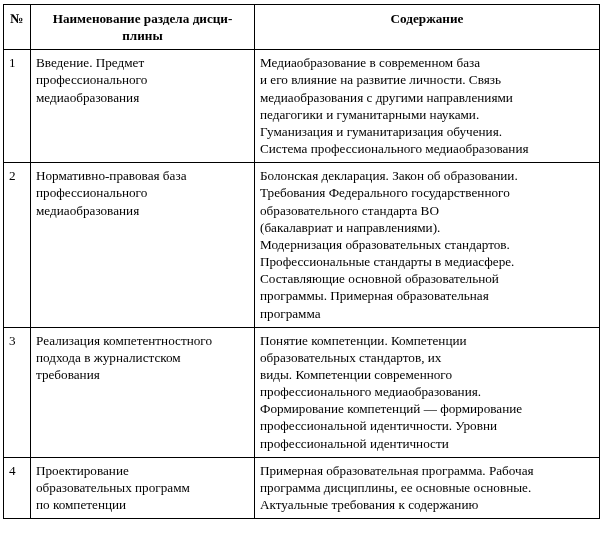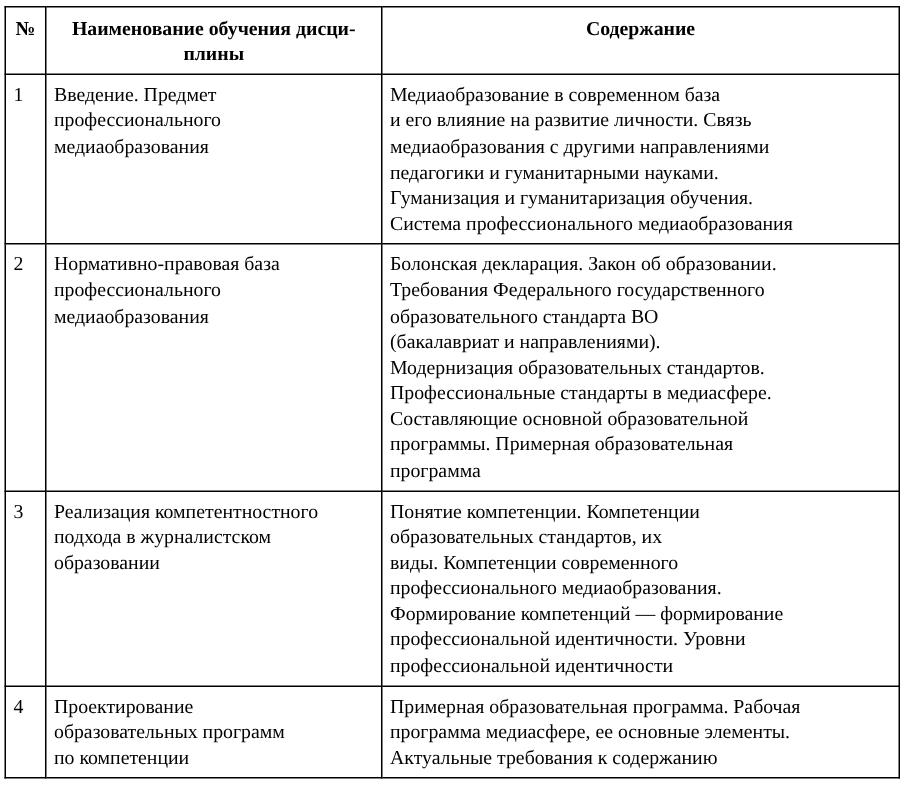--- a/index.html
+++ b/index.html
@@ -63,21 +63,21 @@
 <div class="page">
   <table class="disc-table">
     <colgroup>
       <col class="c-num">
       <col class="c-name">
       <col class="c-content">
     </colgroup>
     <thead>
       <tr>
         <th class="th-num">№</th>
-        <th class="th-name">Наименование обучения дисци-плины</th>
+        <th class="th-name">Наименование раздела дисци-плины</th>
         <th class="th-content">Содержание</th>
       </tr>
     </thead>
     <tbody>
       <tr>
         <td class="cell-num">1</td>
         <td class="cell-name">
           <span class="line">Введение. Предмет</span>
           <span class="line">профессионального</span>
           <span class="line">медиаобразования</span>
@@ -108,40 +108,40 @@
           <span class="line">Составляющие основной образовательной</span>
           <span class="line">программы. Примерная образовательная</span>
           <span class="line">программа</span>
         </td>
       </tr>
       <tr>
         <td class="cell-num">3</td>
         <td class="cell-name">
           <span class="line">Реализация компетентностного</span>
           <span class="line">подхода в журналистском</span>
-          <span class="line">образовании</span>
+          <span class="line">требования</span>
         </td>
         <td class="cell-content">
           <span class="line">Понятие компетенции. Компетенции</span>
           <span class="line">образовательных стандартов, их</span>
           <span class="line">виды. Компетенции современного</span>
           <span class="line">профессионального медиаобразования.</span>
           <span class="line">Формирование компетенций — формирование</span>
           <span class="line">профессиональной идентичности. Уровни</span>
           <span class="line">профессиональной идентичности</span>
         </td>
       </tr>
       <tr>
         <td class="cell-num">4</td>
         <td class="cell-name">
           <span class="line">Проектирование</span>
           <span class="line">образовательных программ</span>
           <span class="line">по компетенции</span>
         </td>
         <td class="cell-content">
           <span class="line">Примерная образовательная программа. Рабочая</span>
-          <span class="line">программа медиасфере, ее основные элементы.</span>
+          <span class="line">программа дисциплины, ее основные основные.</span>
           <span class="line">Актуальные требования к содержанию</span>
         </td>
       </tr>
     </tbody>
   </table>
 </div>
 
 </body></html>

